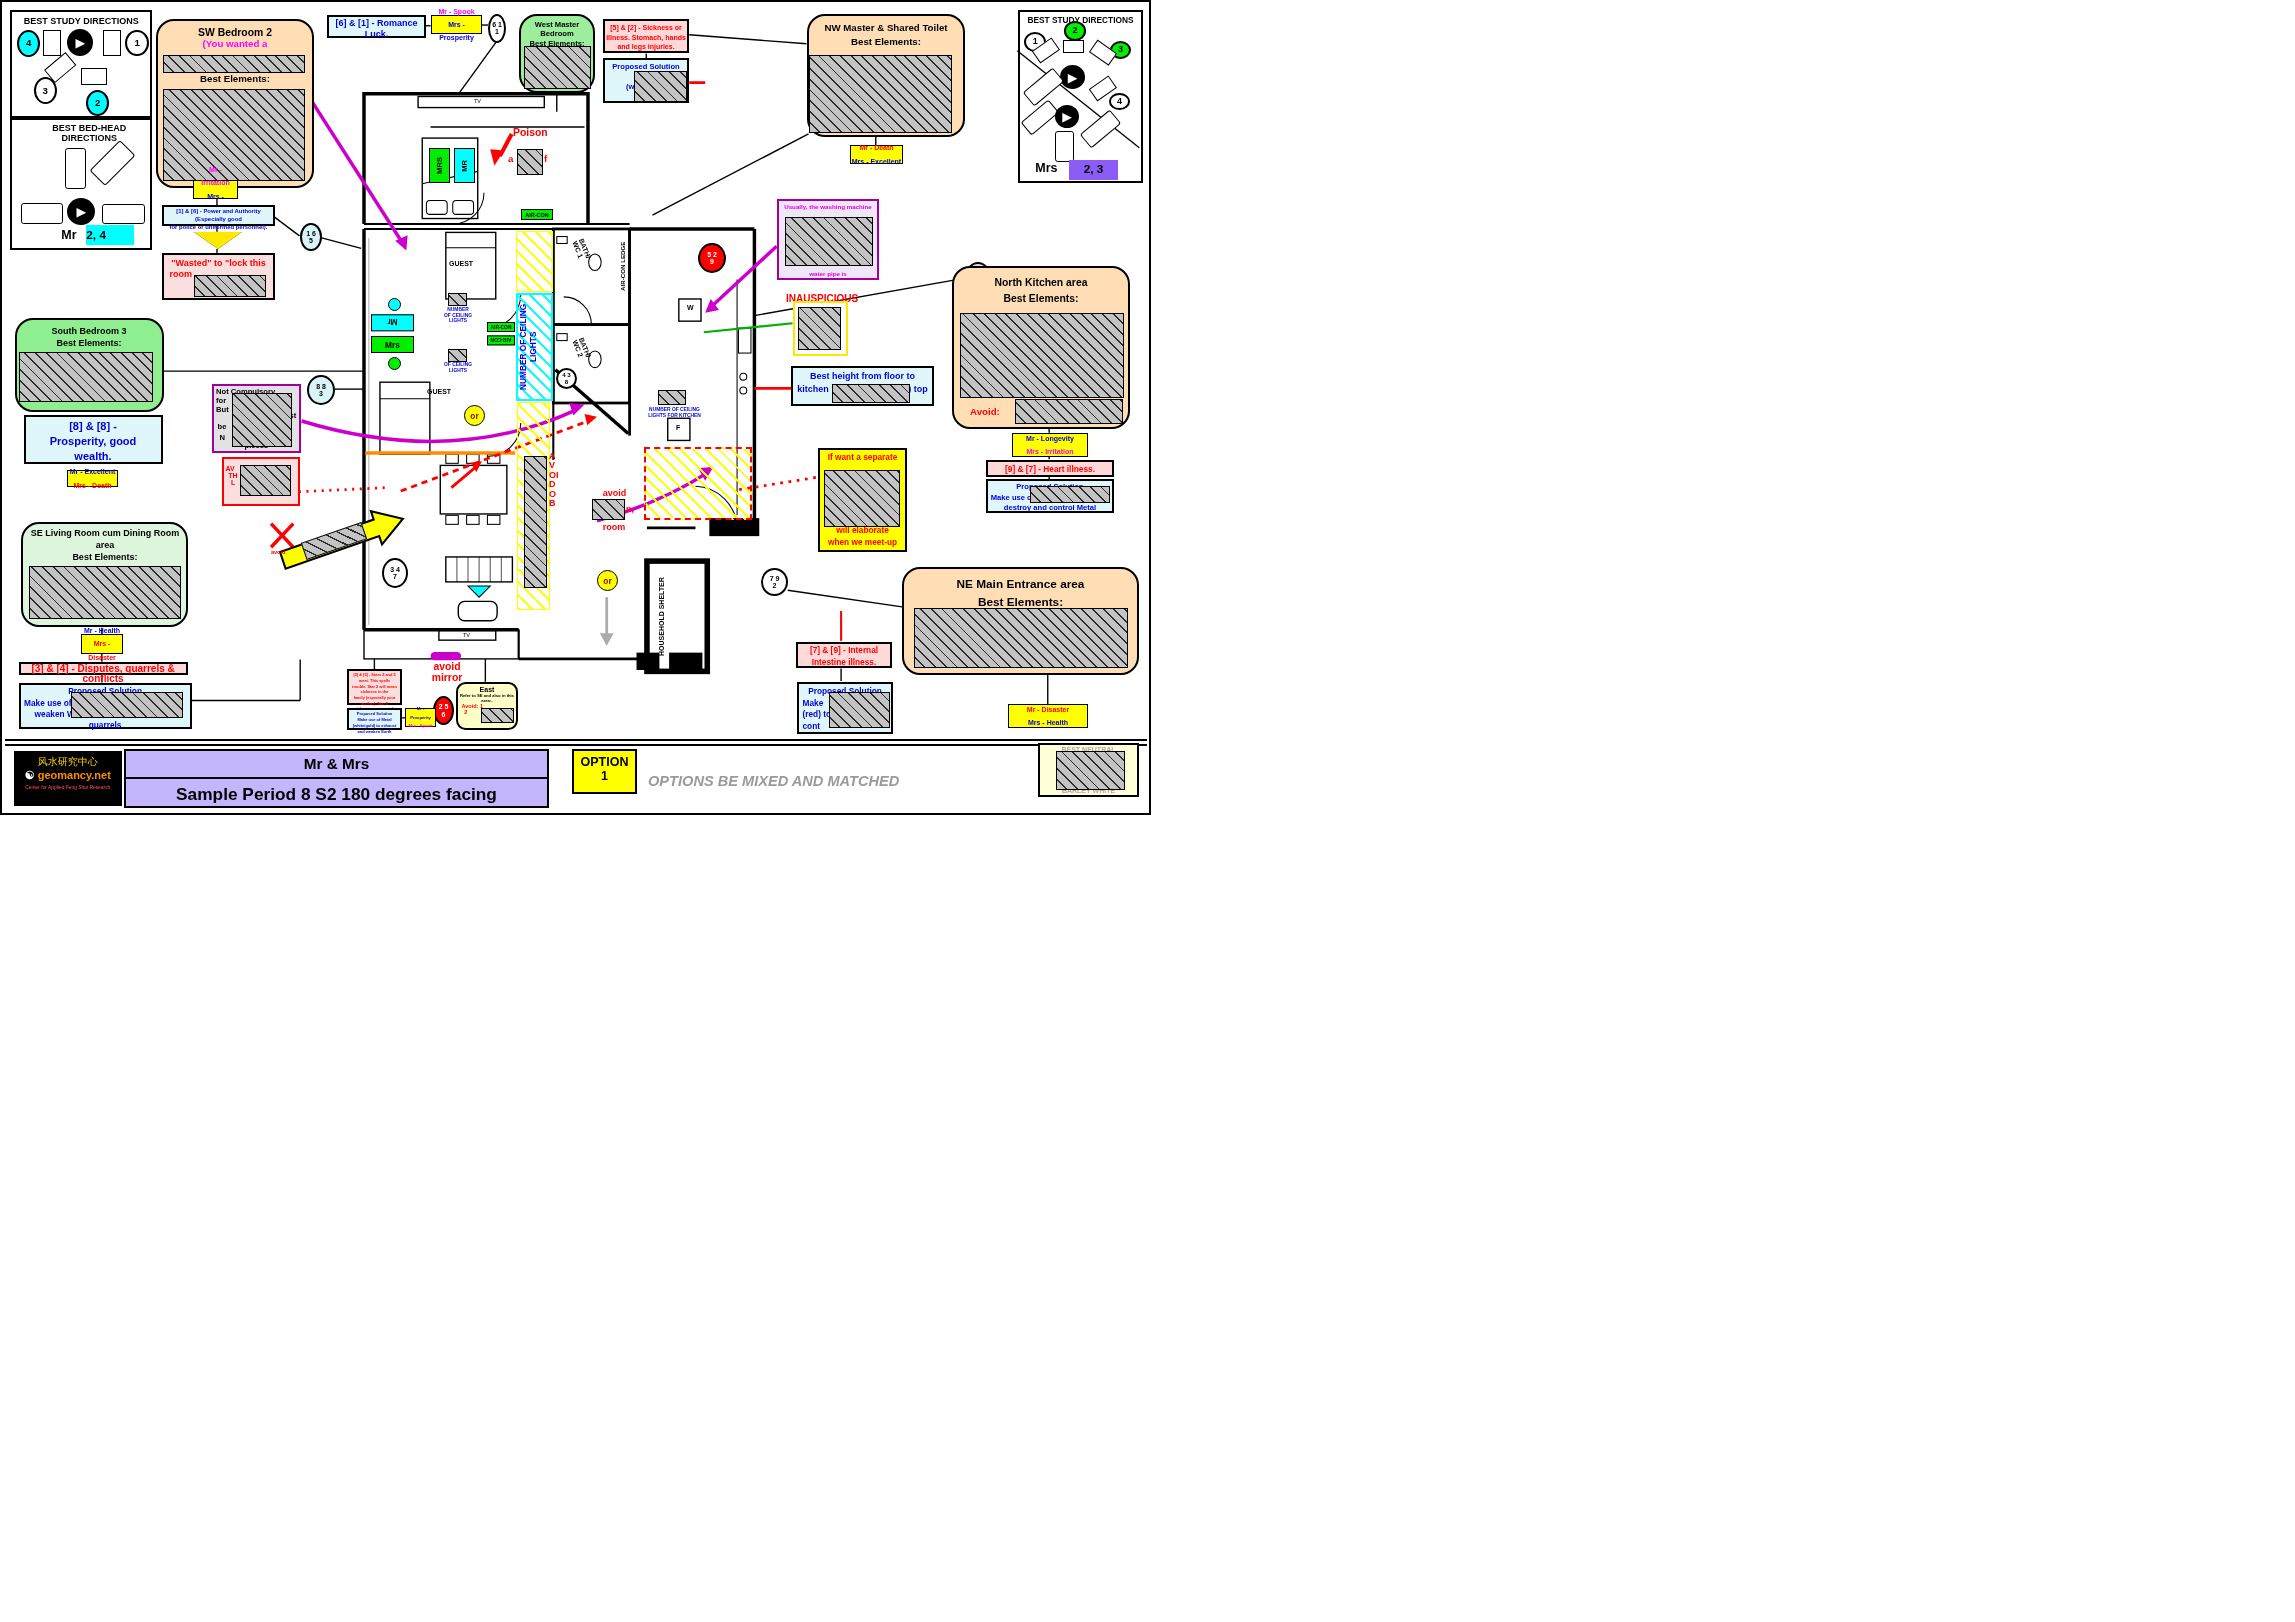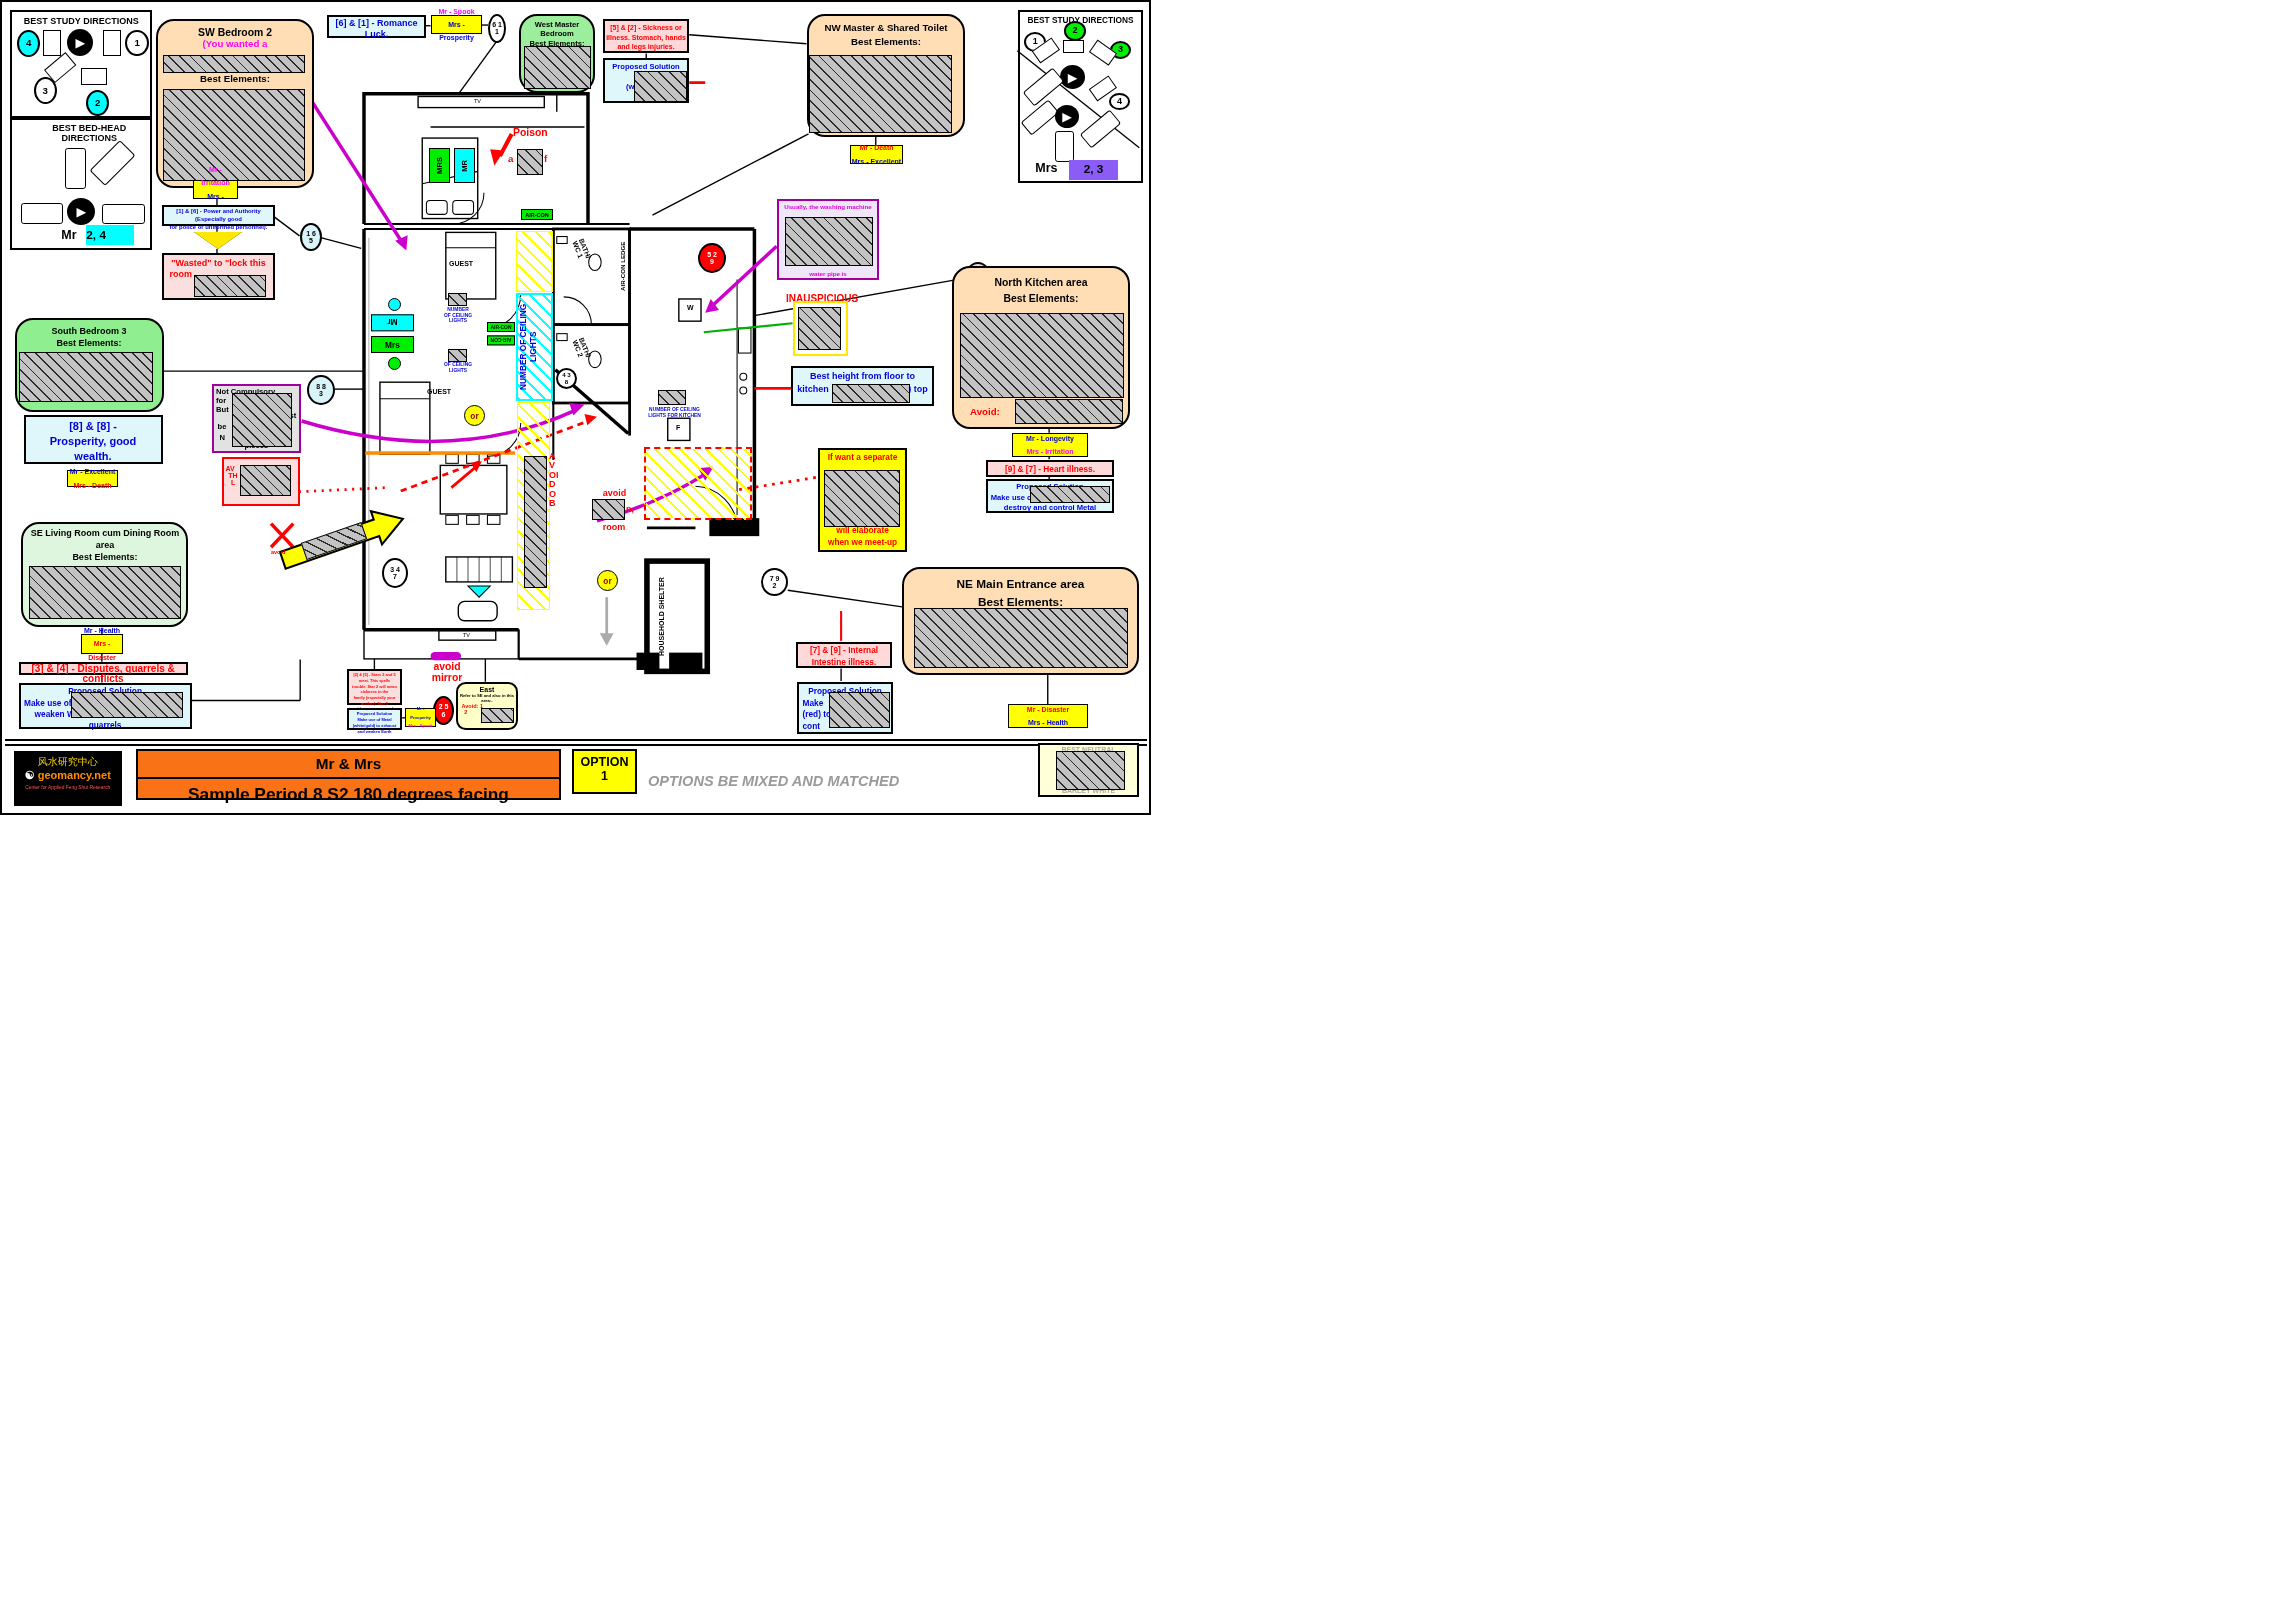--- a/index.html
+++ b/index.html
@@ -506,21 +506,21 @@
     </div>
 <div class="abs hatch" style="left:479px;top:706px;width:33px;height:15.3px;"></div>
 
 <div class="abs" style="left:2.8px;top:737px;width:1142px;height:0;border-top:2.1px solid #000;"></div>
 <div class="abs" style="left:2.8px;top:742px;width:1142px;height:0;border-top:2.1px solid #000;"></div>
 <div class="abs" style="left:11.8px;top:749px;width:108px;height:55px;background:#000;color:#ff8c00;text-align:center;overflow:hidden;">
   <div style="font-size:10px;color:#ffd700;margin-top:4.2px;"><span>风水研究中心</span></div>
   <div style="font-size:11px;font-weight:bold;"><span style="color:#fff;">☯</span> <span>geomancy.net</span></div>
   <div style="font-size:4.9px;color:#ff5555;margin-top:2.8px;"><span>Center for Applied Feng Shui Research</span></div>
 </div>
-<div class="abs" style="left:134px;top:747px;width:425px;height:51px;border:2.1px solid #000;background:#f97316;">
+<div class="abs" style="left:122px;top:747px;width:425px;height:59px;border:2.1px solid #000;background:#c4b5fd;">
   <div class="ttl" style="text-align:center;font-size:15.3px;border-bottom:2.1px solid #000;height:26px;line-height:26px;">Mr &amp; Mrs</div>
   <div class="ttl" style="text-align:center;font-size:17.3px;height:30.5px;line-height:30.5px;">Sample Period 8 S2 180 degrees facing</div>
 </div>
 <div class="abs" style="left:570px;top:747px;width:65px;height:45px;background:#ffff00;border:2.1px solid #000;text-align:center;font-weight:bold;">
   <div style="font-size:12.5px;margin-top:4.2px;">OPTION</div>
   <div style="font-size:12.5px;">1</div>
 </div>
 <div class="abs" style="left:646px;top:771px;width:347px;color:#9a9a9a;font-style:italic;font-size:14.6px;font-weight:bold;">OPTIONS BE MIXED AND MATCHED</div>
 <div class="abs" style="left:1036px;top:741px;width:101px;height:54px;background:#ffffd8;border:2.1px solid #000;color:#aaa;font-weight:bold;font-size:7px;text-align:center;box-sizing:border-box;">
   <div style="margin-top:1.4px;">BEST NEUTRAL</div>

